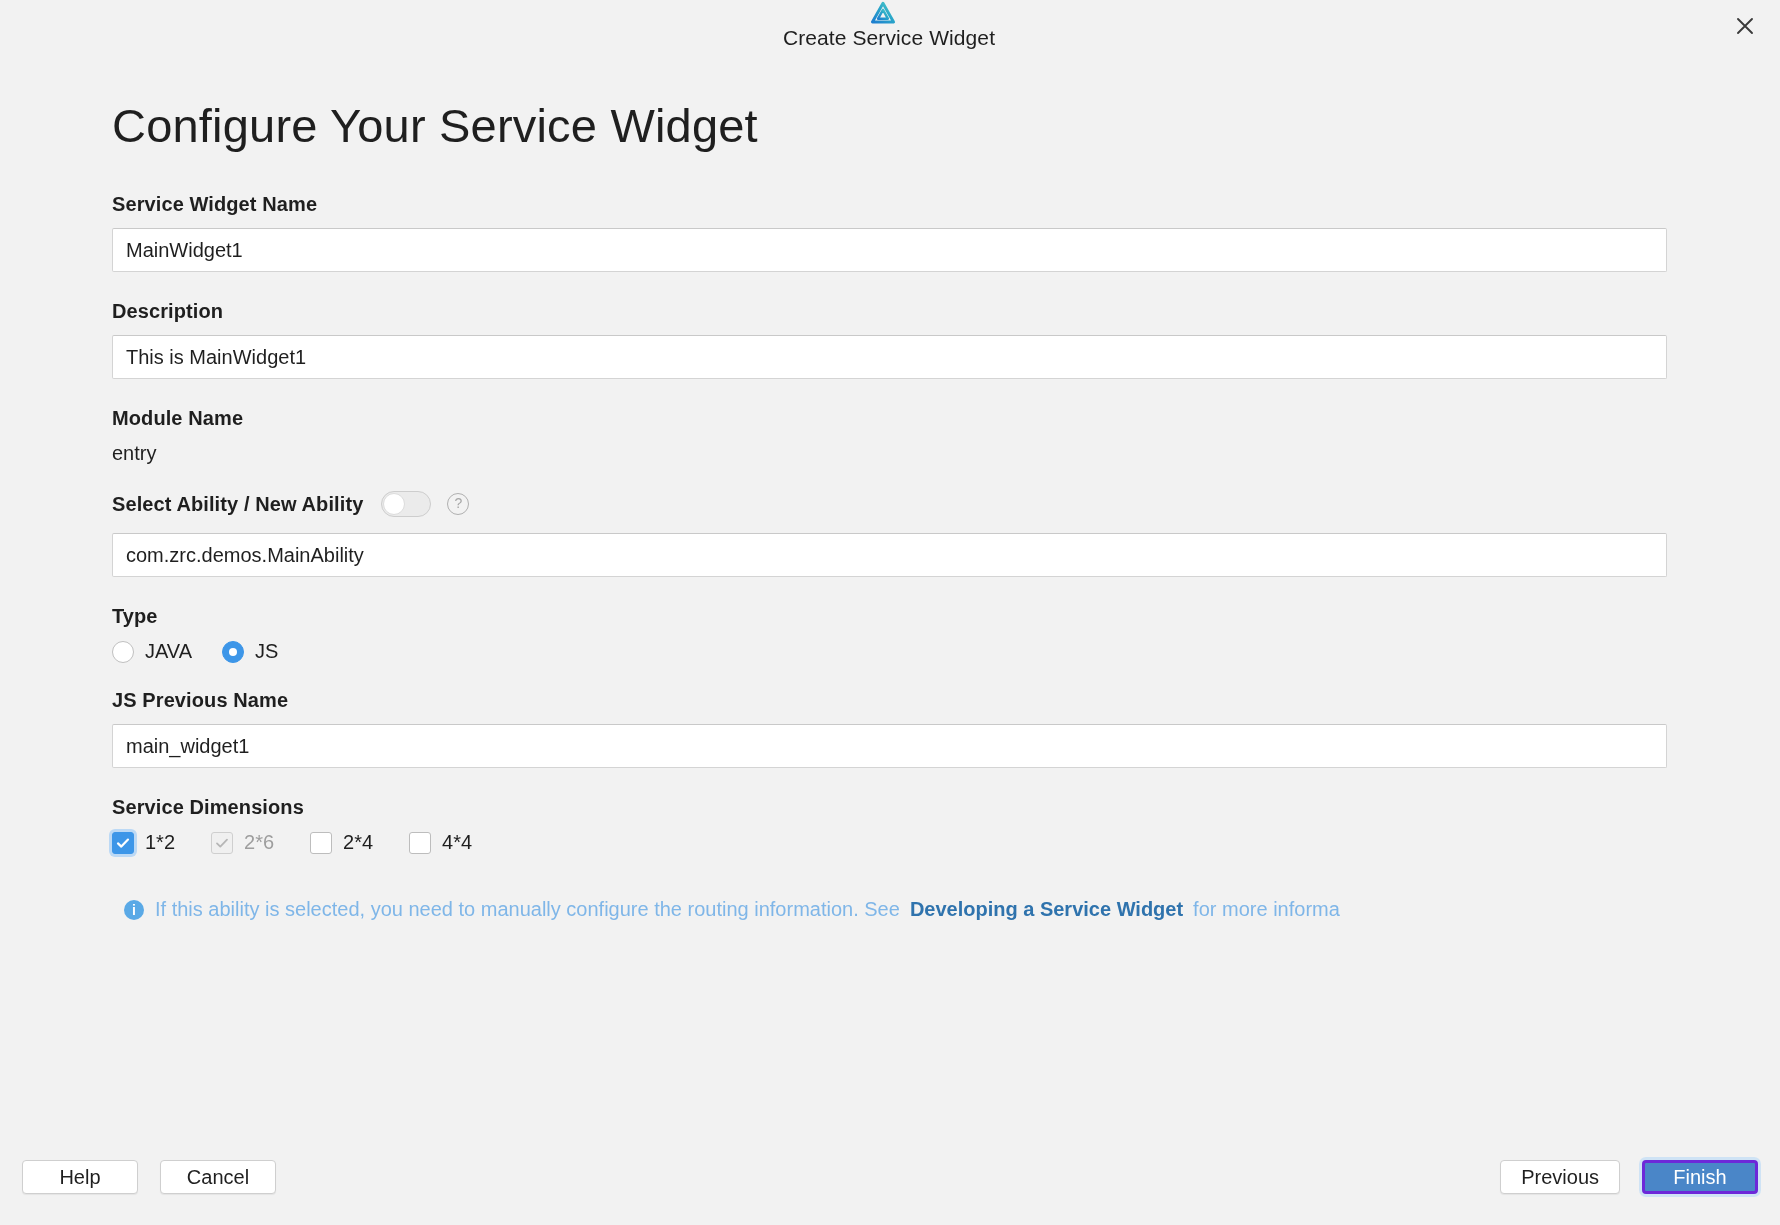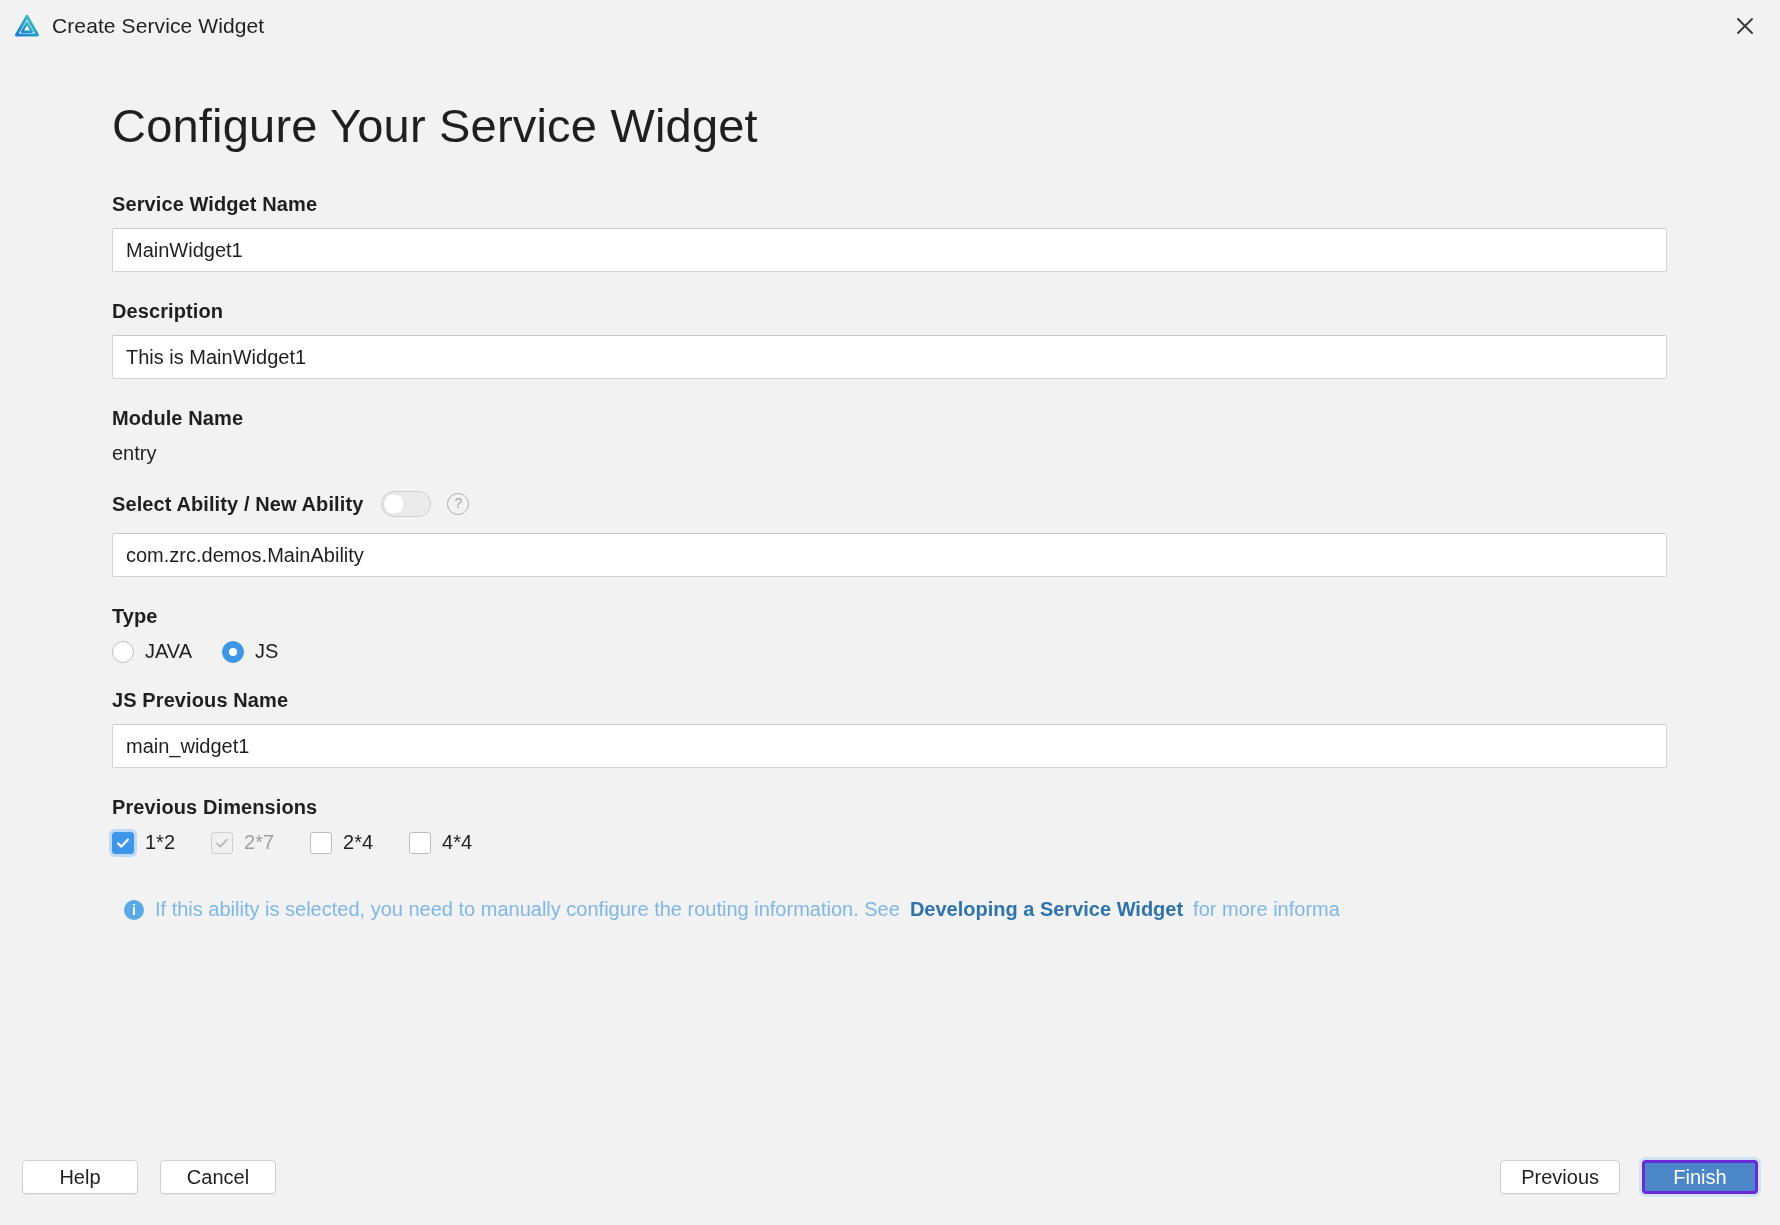--- a/index.html
+++ b/index.html
@@ -18,20 +18,21 @@
 
   
   .titlebar {
     height: 52px;
     display: flex;
     align-items: center;
     background: #f2f2f2;
     padding: 0 16px 0 14px;
     box-sizing: border-box;
     position: relative;
+    flex-direction: column;
   }
   .app-logo {
     width: 26px;
     height: 26px;
     flex: 0 0 auto;
     margin-right: 12px;
     display: block;
   }
   .titlebar-title {
     font-size: 21px;
@@ -334,39 +335,39 @@
     </div>
     <div class="radio-item">
       <span class="radio-dot checked"></span>
       <span class="radio-label">JS</span>
     </div>
   </div>
 
   <div class="field-label">JS Previous Name</div>
   <input class="text-input gap-after-input" type="text" value="main_widget1" style="">
 
-  <div class="field-label">Previous Dimensions</div>
+  <div class="field-label">Service Dimensions</div>
   <div class="checkbox-row">
 
     <div class="checkbox-item">
       <span class="cbox checked">
         <svg width="16" height="16" viewBox="0 0 16 16">
             <path d="M3 8.4 L6.3 11.6 L13 4.6" fill="none" stroke="#ffffff" stroke-width="2.2" stroke-linecap="round" stroke-linejoin="round"></path>
           </svg>
       </span>
       <span class="checkbox-label">1*2</span>
     </div>
 
     <div class="checkbox-item disabled">
       <span class="cbox disabled-checked">
         <svg width="16" height="16" viewBox="0 0 16 16">
             <path d="M3 8.4 L6.3 11.6 L13 4.6" fill="none" stroke="#b6b6b6" stroke-width="1.8" stroke-linecap="round" stroke-linejoin="round"></path>
           </svg>
       </span>
-      <span class="checkbox-label muted">2*7</span>
+      <span class="checkbox-label muted">2*6</span>
     </div>
 
     <div class="checkbox-item">
       <span class="cbox"></span>
       <span class="checkbox-label">2*4</span>
     </div>
 
     <div class="checkbox-item">
       <span class="cbox"></span>
       <span class="checkbox-label">4*4</span>

